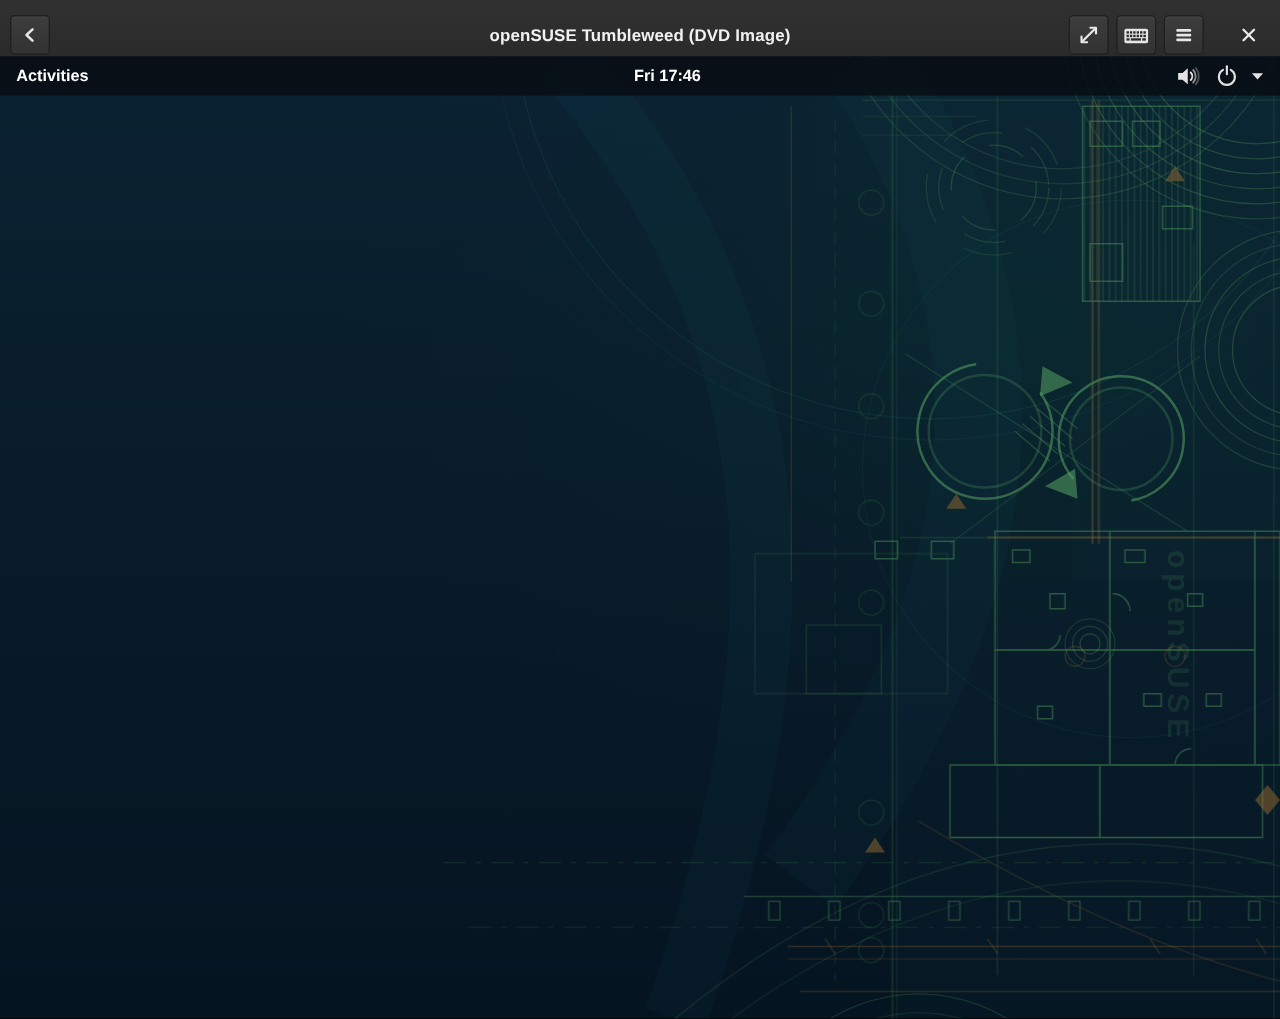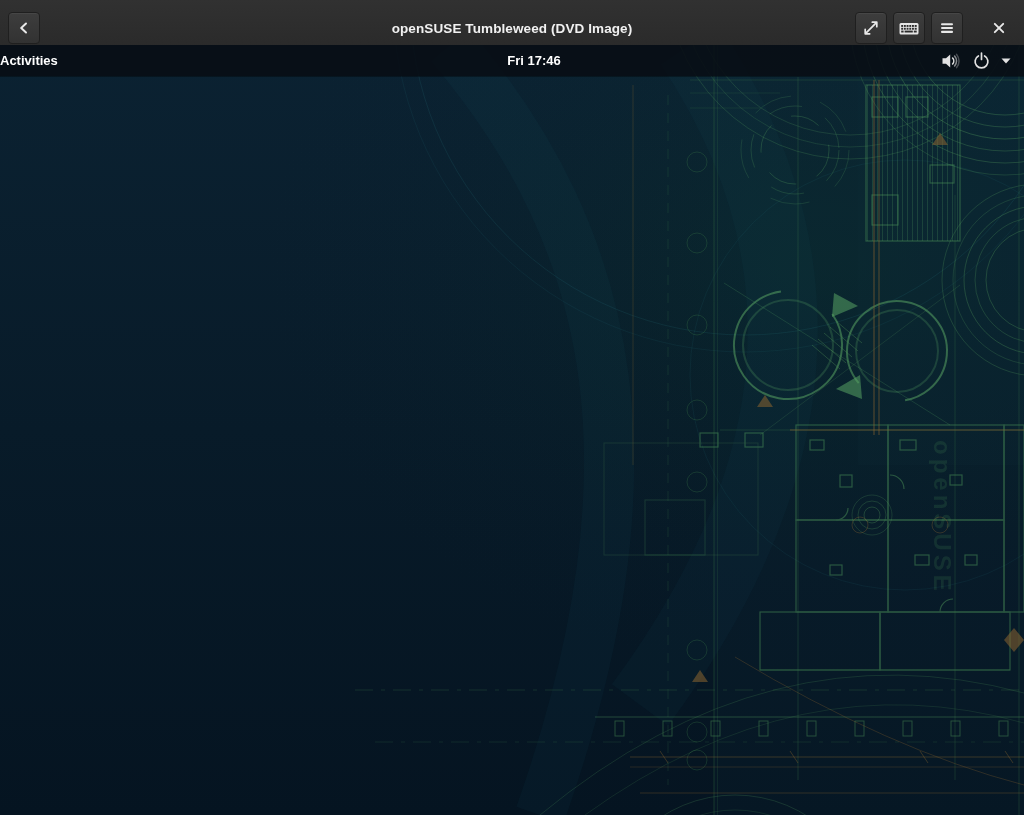--- a/index.html
+++ b/index.html
@@ -39,21 +39,21 @@
   
   .desktop { position: absolute; top: 45px; left: 0; width: 1024px; height: 770px; overflow: hidden; }
   .wallpaper { position: absolute; top: 0; left: 0; }
   .shell-bar {
     position: absolute; top: 0; left: 0; width: 1024px; height: 31px;
     background: rgba(8,13,20,0.87);
     box-shadow: 0 1px 0 rgba(0,0,0,0.35);
     display: flex; align-items: center;
     color: #ffffff; font-size: 13px; font-weight: bold;
   }
-  .activities { cursor: pointer; }
+  .activities { margin-left: 13px; cursor: pointer; }
   .clock { position: absolute; left: 0; right: 0; text-align: center; cursor: pointer; padding-left: 44px; }
   .status-area { margin-left: auto; display: flex; align-items: center; gap: 11px; padding-right: 13px; cursor: pointer; }
 </style>
 </head>
 <body>
 
 <div class="screen">
 
   <header class="titlebar">
     <button class="tb-btn back-btn">

